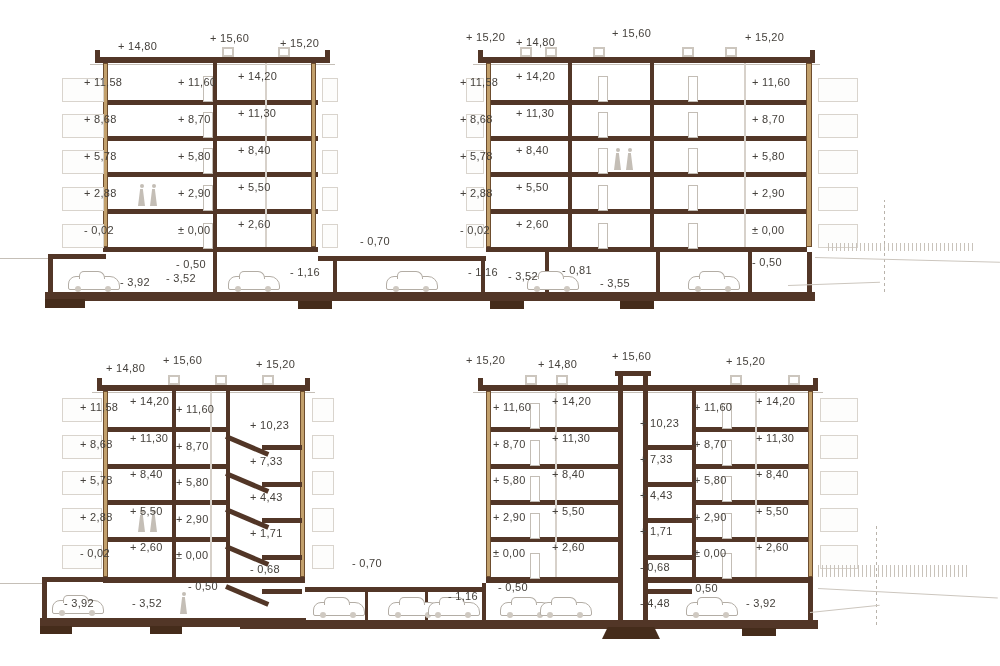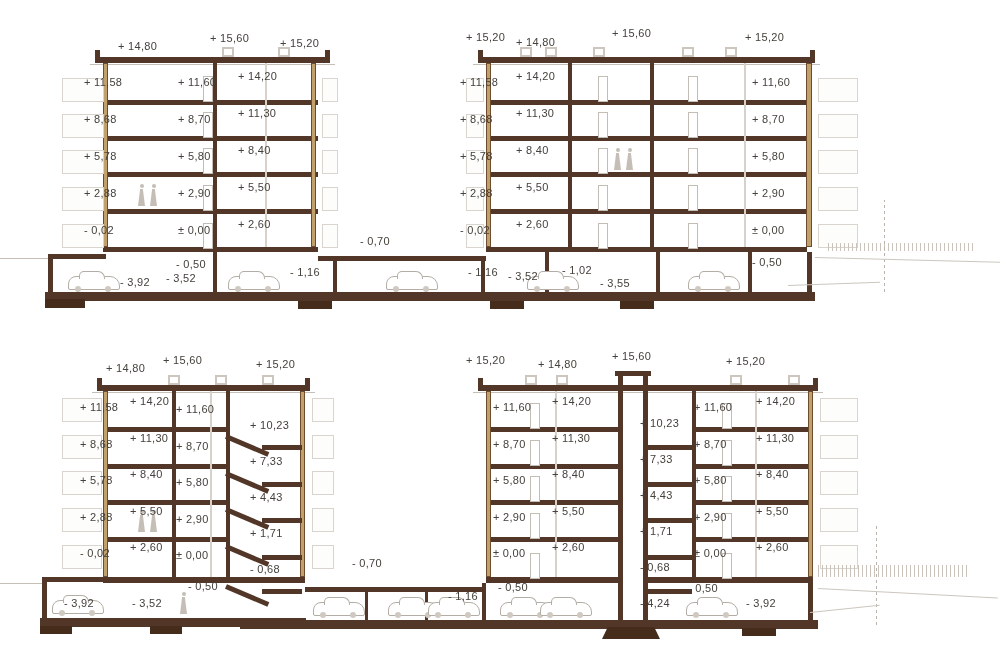--- a/index.html
+++ b/index.html
@@ -194,21 +194,21 @@
       <span>± 0,00</span>
     </div>
 
     <span class="lbl" style="left:176px;top:258px;">- 0,50</span>
     <span class="lbl" style="left:120px;top:276px;">- 3,92</span>
     <span class="lbl" style="left:166px;top:272px;">- 3,52</span>
     <span class="lbl" style="left:290px;top:266px;">- 1,16</span>
     <span class="lbl" style="left:360px;top:235px;">- 0,70</span>
     <span class="lbl" style="left:468px;top:266px;">- 1,16</span>
     <span class="lbl" style="left:508px;top:270px;">- 3,52</span>
-    <span class="lbl" style="left:562px;top:264px;">- 1,02</span>
+    <span class="lbl" style="left:562px;top:264px;">- 0,81</span>
     <span class="lbl" style="left:600px;top:277px;">- 3,55</span>
     <span class="lbl" style="left:752px;top:256px;">- 0,50</span>
   </div>
 
   <div>
 
     <div class="slab" style="left:97px;top:385px;width:213px;height:6px;"></div>
     <div class="gline" style="left:92px;top:392px;width:223px;"></div>
     <div class="slab" style="left:97px;top:378px;width:5px;height:9px;"></div>
     <div class="slab" style="left:305px;top:378px;width:5px;height:9px;"></div>
@@ -388,21 +388,21 @@
       <span>+ 8,40</span>
       <span>+ 5,50</span>
       <span>+ 2,60</span>
     </div>
     <div class="col colC" style="left:640px;top:417px;">
       <span>+ 10,23</span>
       <span>+ 7,33</span>
       <span>+ 4,43</span>
       <span>+ 1,71</span>
       <span>- 0,68</span>
-      <span>- 4,24</span>
+      <span>- 4,48</span>
     </div>
     <div class="col colB" style="left:694px;top:401px;">
       <span>+ 11,60</span>
       <span>+ 8,70</span>
       <span>+ 5,80</span>
       <span>+ 2,90</span>
       <span>± 0,00</span>
     </div>
     <div class="col colB" style="left:756px;top:395px;">
       <span>+ 14,20</span>

